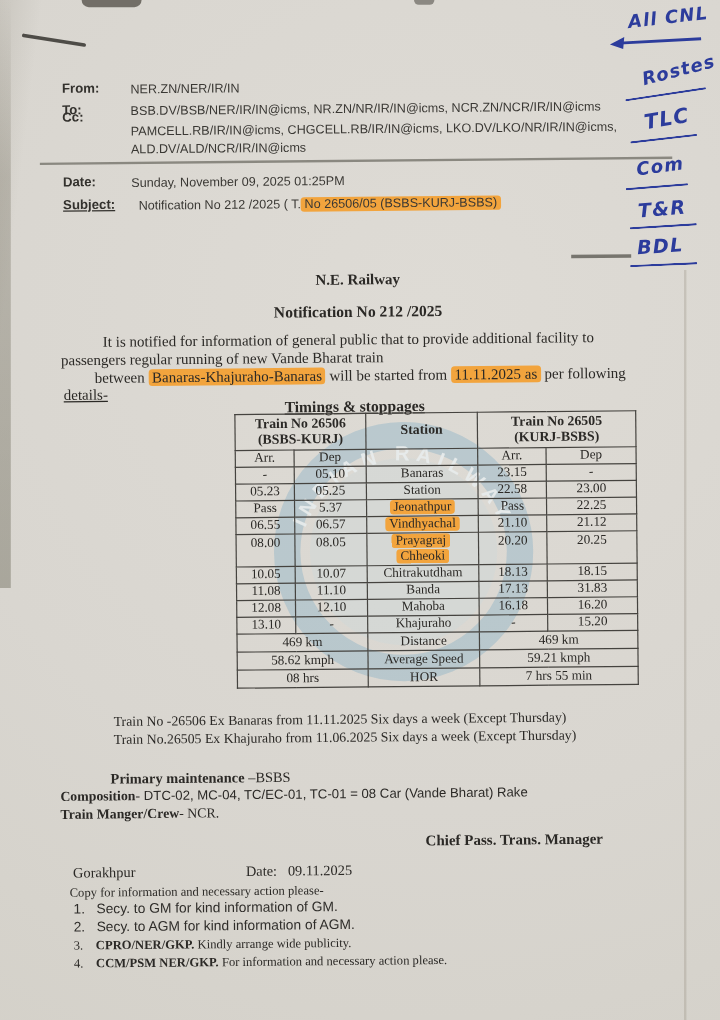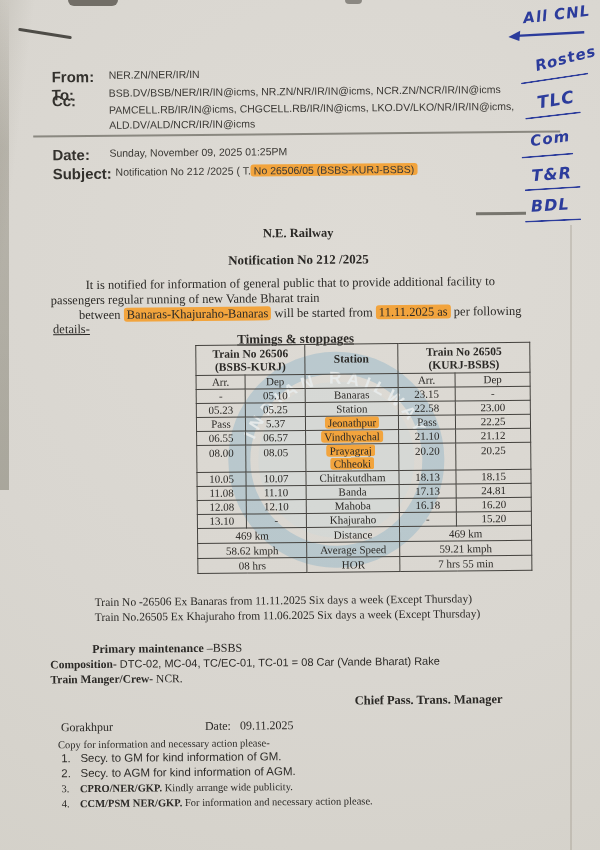--- a/index.html
+++ b/index.html
@@ -14,21 +14,21 @@
   .abs{position:absolute;}
   
   .edge-strip-left{position:absolute;left:0;top:360;width:9px;height:490px;
     background:linear-gradient(180deg, rgba(100,95,78,0) 0%, rgba(100,95,78,0.28) 30%, rgba(90,88,70,0.38) 100%);}
   .edge-line-right{position:absolute;left:570px;top:225px;width:2px;height:625px;background:rgba(125,115,95,0.22);}
   .blob-top{position:absolute;left:68px;top:0;width:50px;height:6px;background:#57544c;border-radius:0 0 6px 6px;opacity:.8;}
   .sliver-top{position:absolute;left:345px;top:0;width:17px;height:4px;background:#6a6760;border-radius:0 0 4px 4px;opacity:.7;}
   .pencil-line{position:absolute;left:18px;top:32px;width:54px;height:3px;background:#4e4c47;border-radius:2px;transform:rotate(9deg);}
   .grey-dash{position:absolute;left:478px;top:214px;width:50px;height:3px;background:#77756e;}
   
-  .mh-label{position:absolute;font-family:"Liberation Sans",sans-serif;font-weight:bold;font-size:15px;color:#33312d;}
+  .mh-label{position:absolute;font-family:"Liberation Sans",sans-serif;font-weight:bold;font-size:11px;color:#33312d;}
   .mh-value{position:absolute;font-family:"Liberation Sans",sans-serif;font-size:10.5px;color:#3a3834;line-height:15px;}
   .rule{position:absolute;left:36px;top:133px;width:527px;height:2px;background:#8a8880;}
   
   .hl{background:#f2a43d;padding:0 3px;border-radius:3px;-webkit-box-decoration-break:clone;box-decoration-break:clone;}
   
   .hand{position:absolute;font-family:"DejaVu Sans",sans-serif;font-style:italic;font-weight:bold;
     color:#2c3c9c;font-size:15px;letter-spacing:1px;white-space:nowrap;}
   .hand-line{position:absolute;height:0;border-top:2px solid #2c3c9c;border-radius:2px;}
   
   .center-title{position:absolute;left:0;width:600px;text-align:center;font-weight:bold;}
@@ -61,21 +61,21 @@
 
     <div class="mh-label abs" style="left:55px;top:66px;">From:</div>
     <div class="mh-value abs" style="left:112px;top:66px;">NER.ZN/NER/IR/IN</div>
     <div class="mh-label abs" style="left:55px;top:84px;">To:</div>
     <div class="mh-value abs" style="left:112px;top:84px;width:455px;">BSB.DV/BSB/NER/IR/IN@icms, NR.ZN/NR/IR/IN@icms, NCR.ZN/NCR/IR/IN@icms</div>
     <div class="mh-label abs" style="left:55px;top:90px;">Cc:</div>
     <div class="mh-value abs" style="left:112px;top:101px;width:452px;">PAMCELL.RB/IR/IN@icms, CHGCELL.RB/IR/IN@icms, LKO.DV/LKO/NR/IR/IN@icms, ALD.DV/ALD/NCR/IR/IN@icms</div>
     <div class="rule"></div>
     <div class="mh-label abs" style="left:55px;top:144px;">Date:</div>
     <div class="mh-value abs" style="left:112px;top:144px;">Sunday, November 09, 2025 01:25PM</div>
-    <div class="mh-label abs" style="left:55px;top:163px;">Subject:</div>
+    <div class="mh-label abs" style="left:55px;top:163px;text-decoration:underline;">Subject:</div>
     <div class="mh-value abs" style="left:118px;top:163px;width:460px;"><span>Notification No 212 /2025 ( T.</span><span class="hl">No 26506/05 (BSBS-KURJ-BSBS)</span></div>
 
     <div class="hand" style="left:527px;top:8px;transform:rotate(-6deg);">All CNL</div>
     <svg class="abs" style="left:512px;top:32px;" width="78" height="12">
       <line x1="8" y1="6" x2="76" y2="3" stroke="#2c3c9c" stroke-width="2.4"></line>
       <polygon points="0,7 12,1 11,11" fill="#2c3c9c"></polygon>
     </svg>
     <div class="hand" style="left:538px;top:52px;transform:rotate(-14deg);">Rostes</div>
     <div class="hand-line" style="left:524px;top:80px;width:68px;transform:rotate(-8deg);"></div>
     <div class="hand" style="left:540px;top:92px;font-size:17px;transform:rotate(-9deg);">TLC</div>
@@ -170,21 +170,21 @@
             <td>10.07</td>
             <td>Chitrakutdham</td>
             <td>18.13</td>
             <td>18.15</td>
           </tr>
       <tr class="drow">
             <td>11.08</td>
             <td>11.10</td>
             <td>Banda</td>
             <td>17.13</td>
-            <td>24.81</td>
+            <td>31.83</td>
           </tr>
       <tr class="drow">
             <td>12.08</td>
             <td>12.10</td>
             <td>Mahoba</td>
             <td>16.18</td>
             <td>16.20</td>
           </tr>
       <tr class="drow">
             <td>13.10</td>

